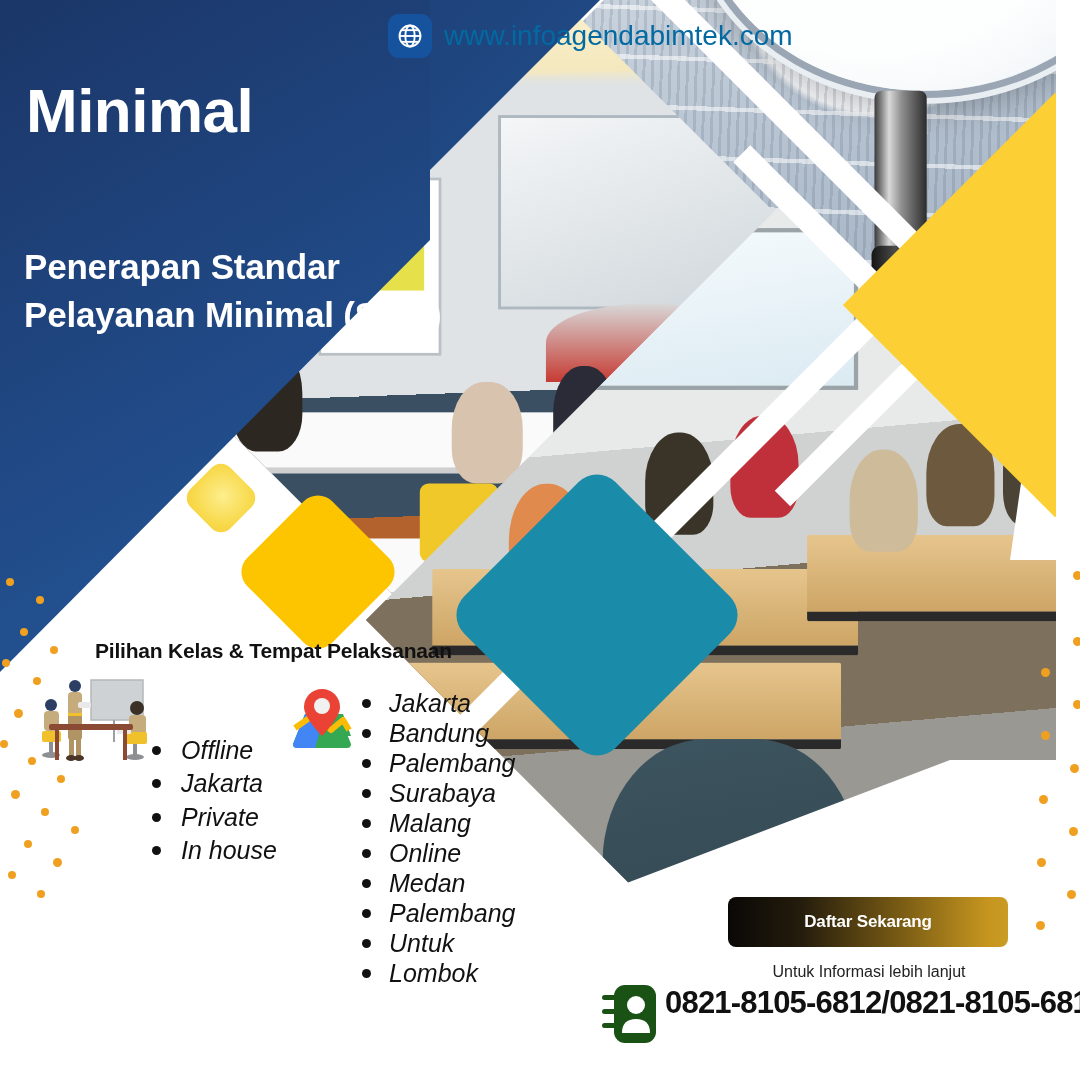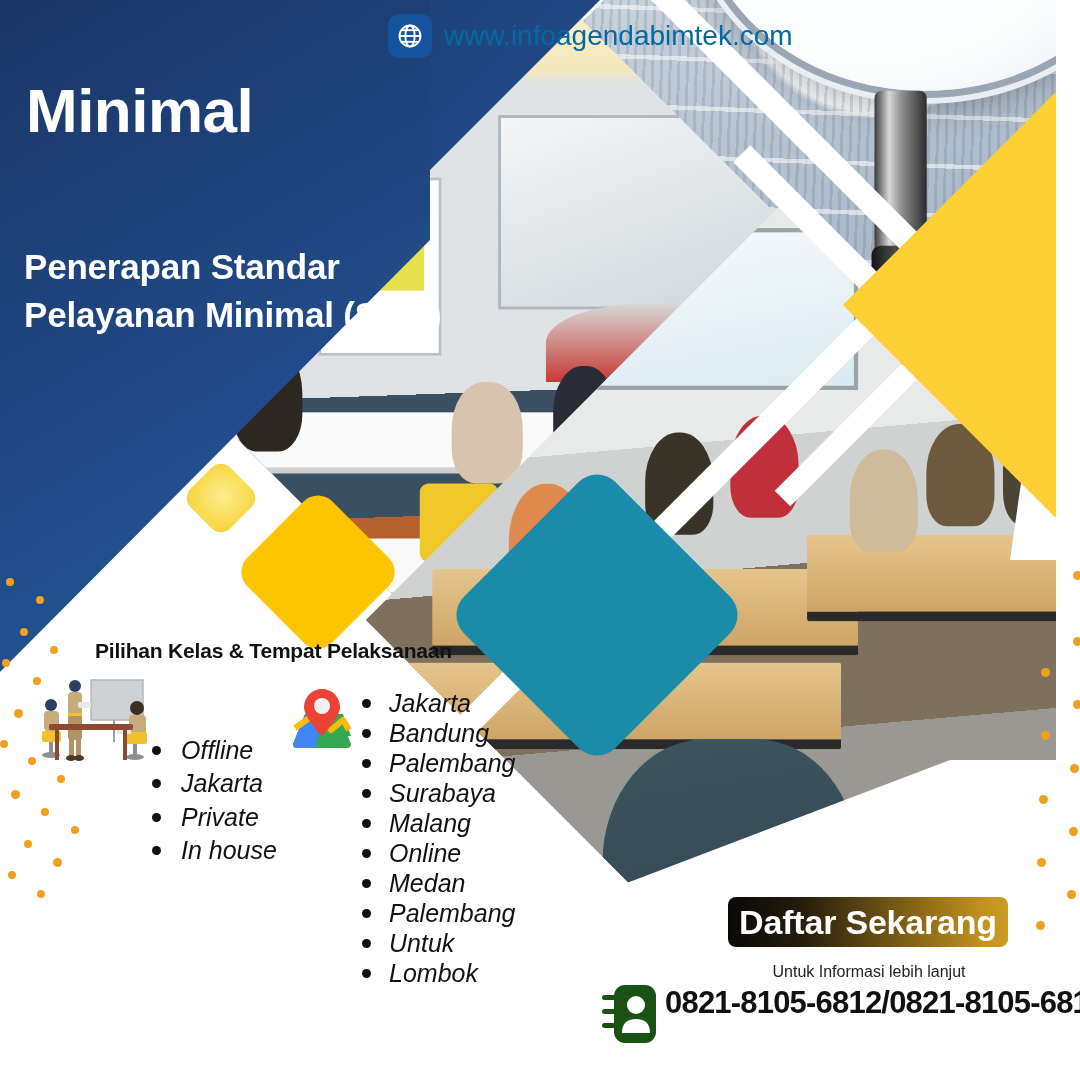--- a/index.html
+++ b/index.html
@@ -119,21 +119,21 @@
   .bl-right{left:358px;top:684px;font-size:25px;line-height:1.20;}
   .bl-right li .b{margin-right:18px;}
 
   
   .mapicon{position:absolute;left:285px;top:684px;width:74px;height:74px;}
 
   
   .cta{position:absolute;left:728px;top:897px;width:280px;height:50px;border-radius:8px;
       background:linear-gradient(90deg,#0a0806 0%,#241c0c 26%,#7a5c14 62%,#c4941f 92%,#cb9c24 100%);
       display:flex;align-items:center;justify-content:center;}
-  .cta span{color:#fff;font-size:34px;font-weight:bold;letter-spacing:-0.2px;}
+  .cta span{color:#fff;font-size:17px;font-weight:bold;letter-spacing:-0.2px;}
   .info{position:absolute;left:730px;top:963px;width:278px;text-align:center;
       font-size:16px;color:#222;}
   .phone{position:absolute;left:665px;top:985px;font-size:31px;font-weight:bold;
       color:#111;letter-spacing:-0.8px;white-space:nowrap;}
   .contacticon{position:absolute;left:602px;top:983px;width:56px;height:62px;}
 
   
   .illus{position:absolute;left:25px;top:672px;width:150px;height:122px;}
 </style>
 </head>

